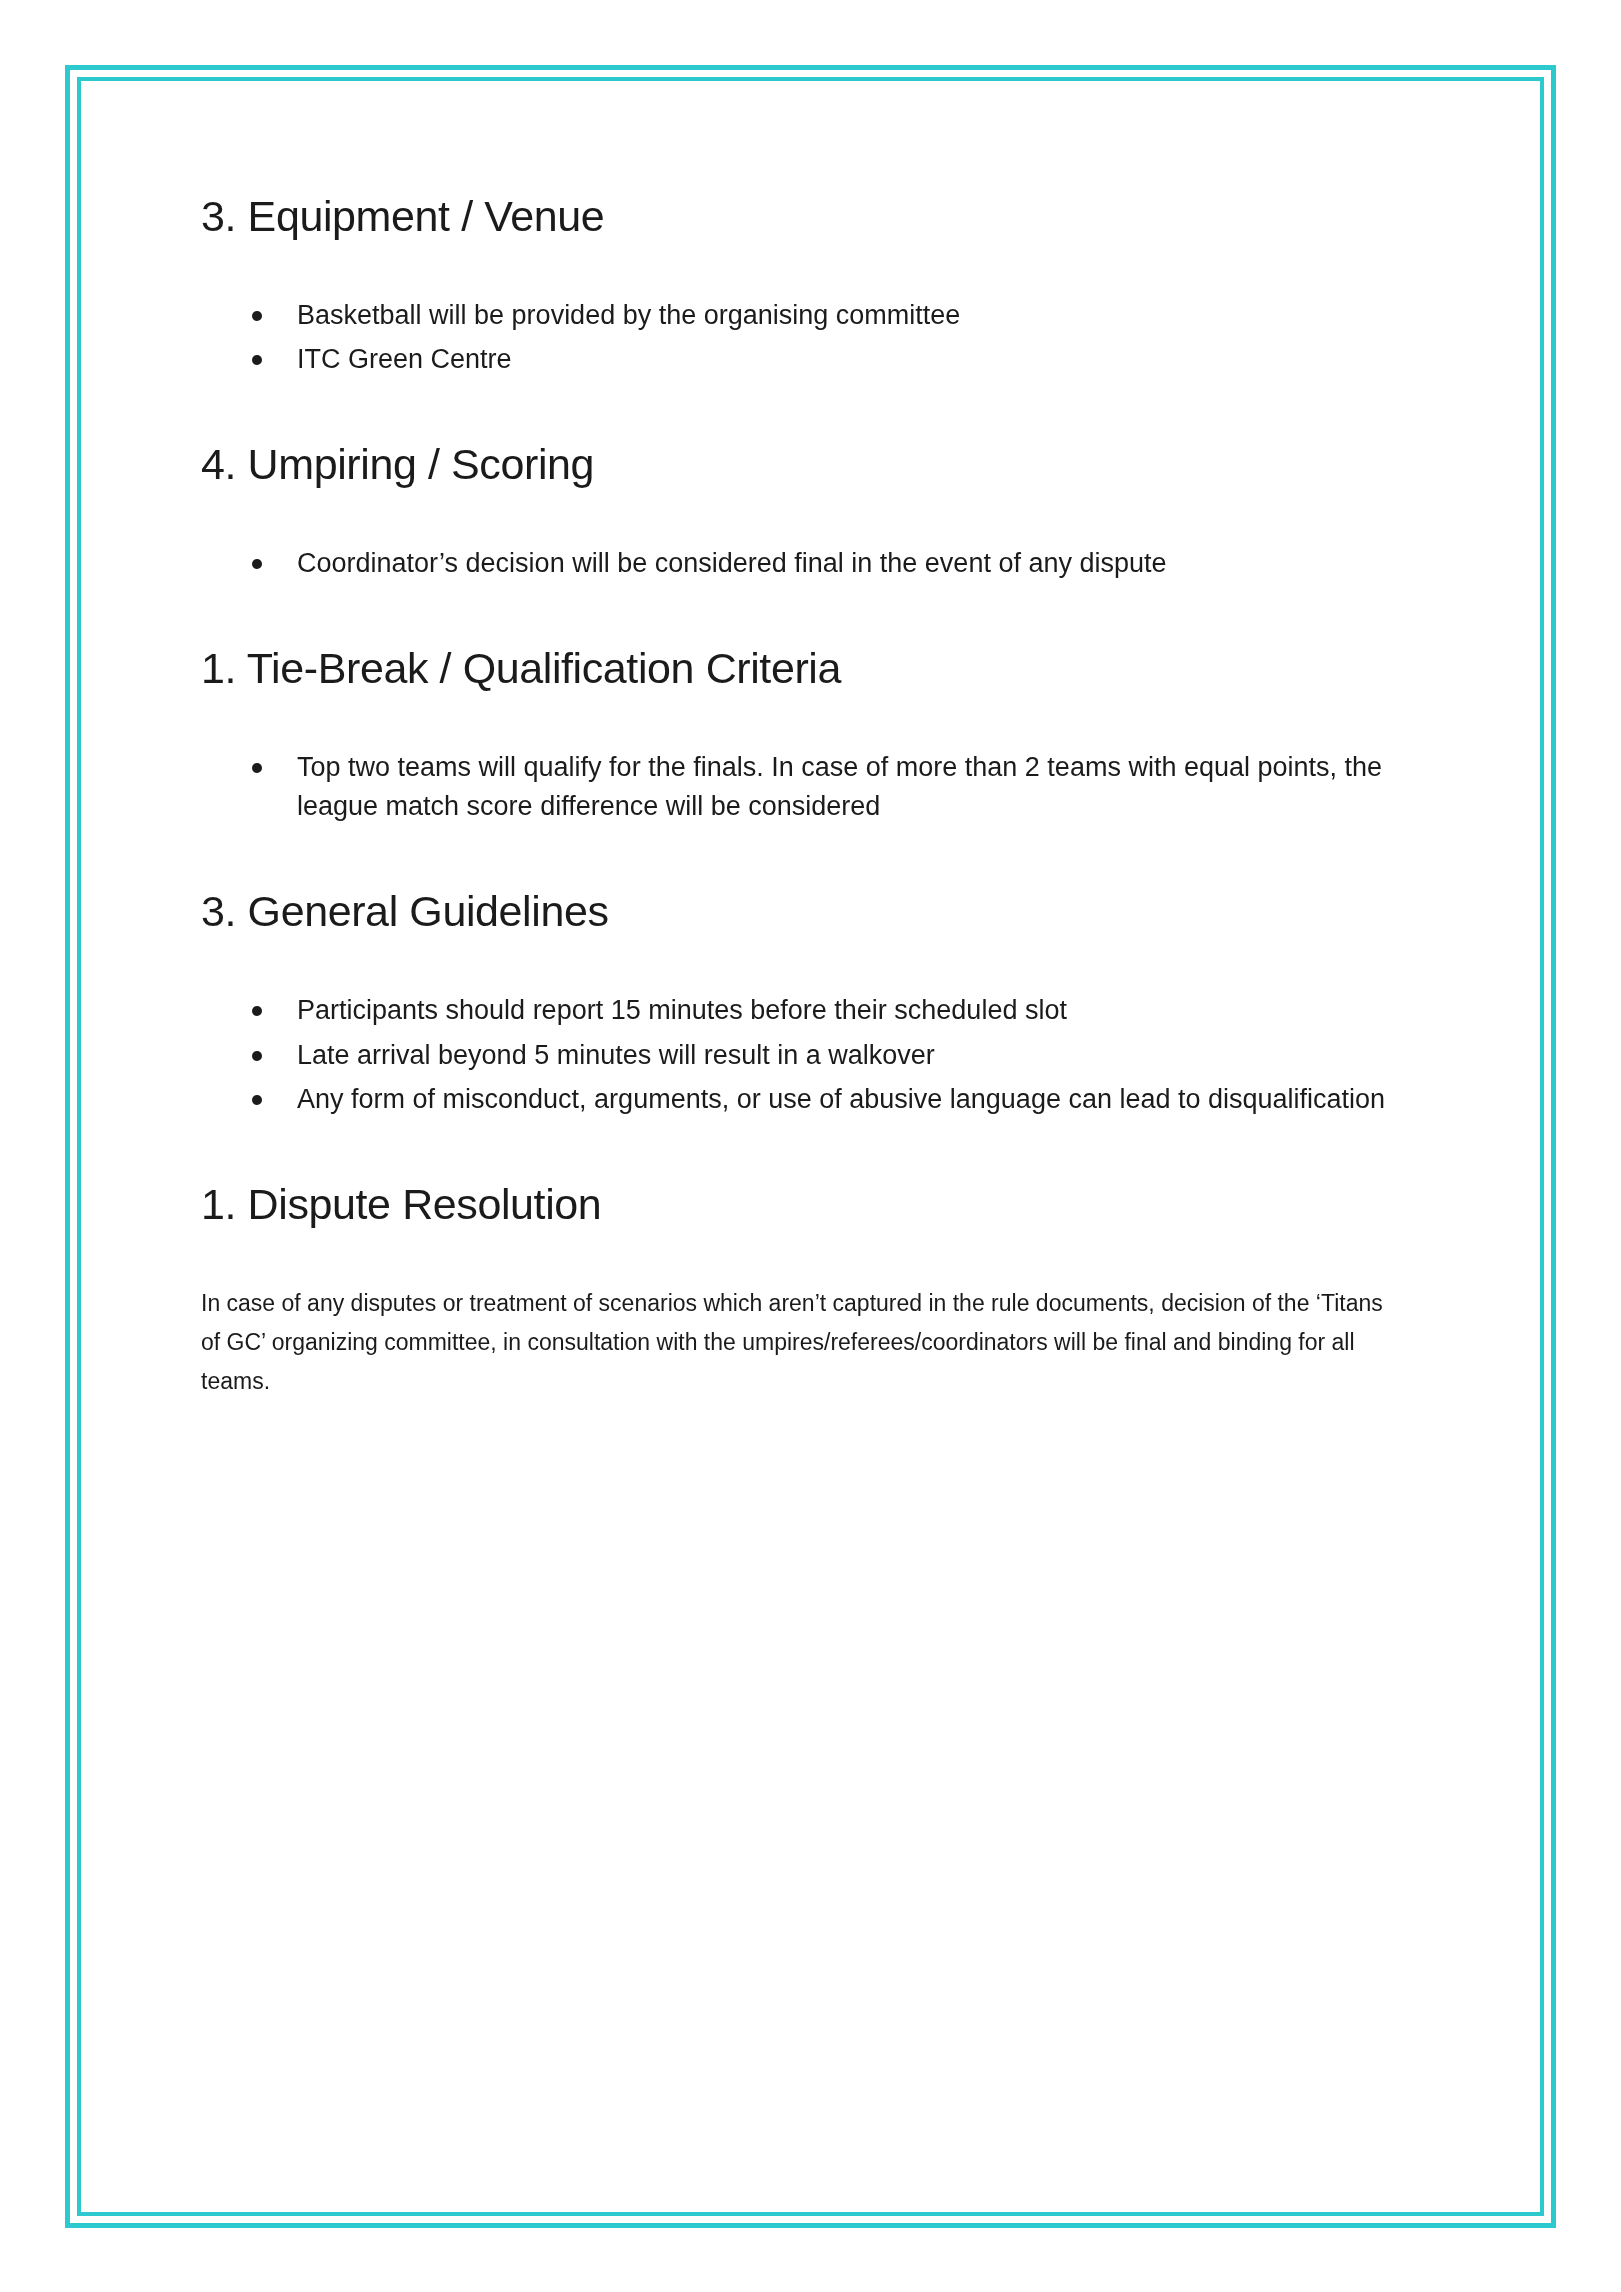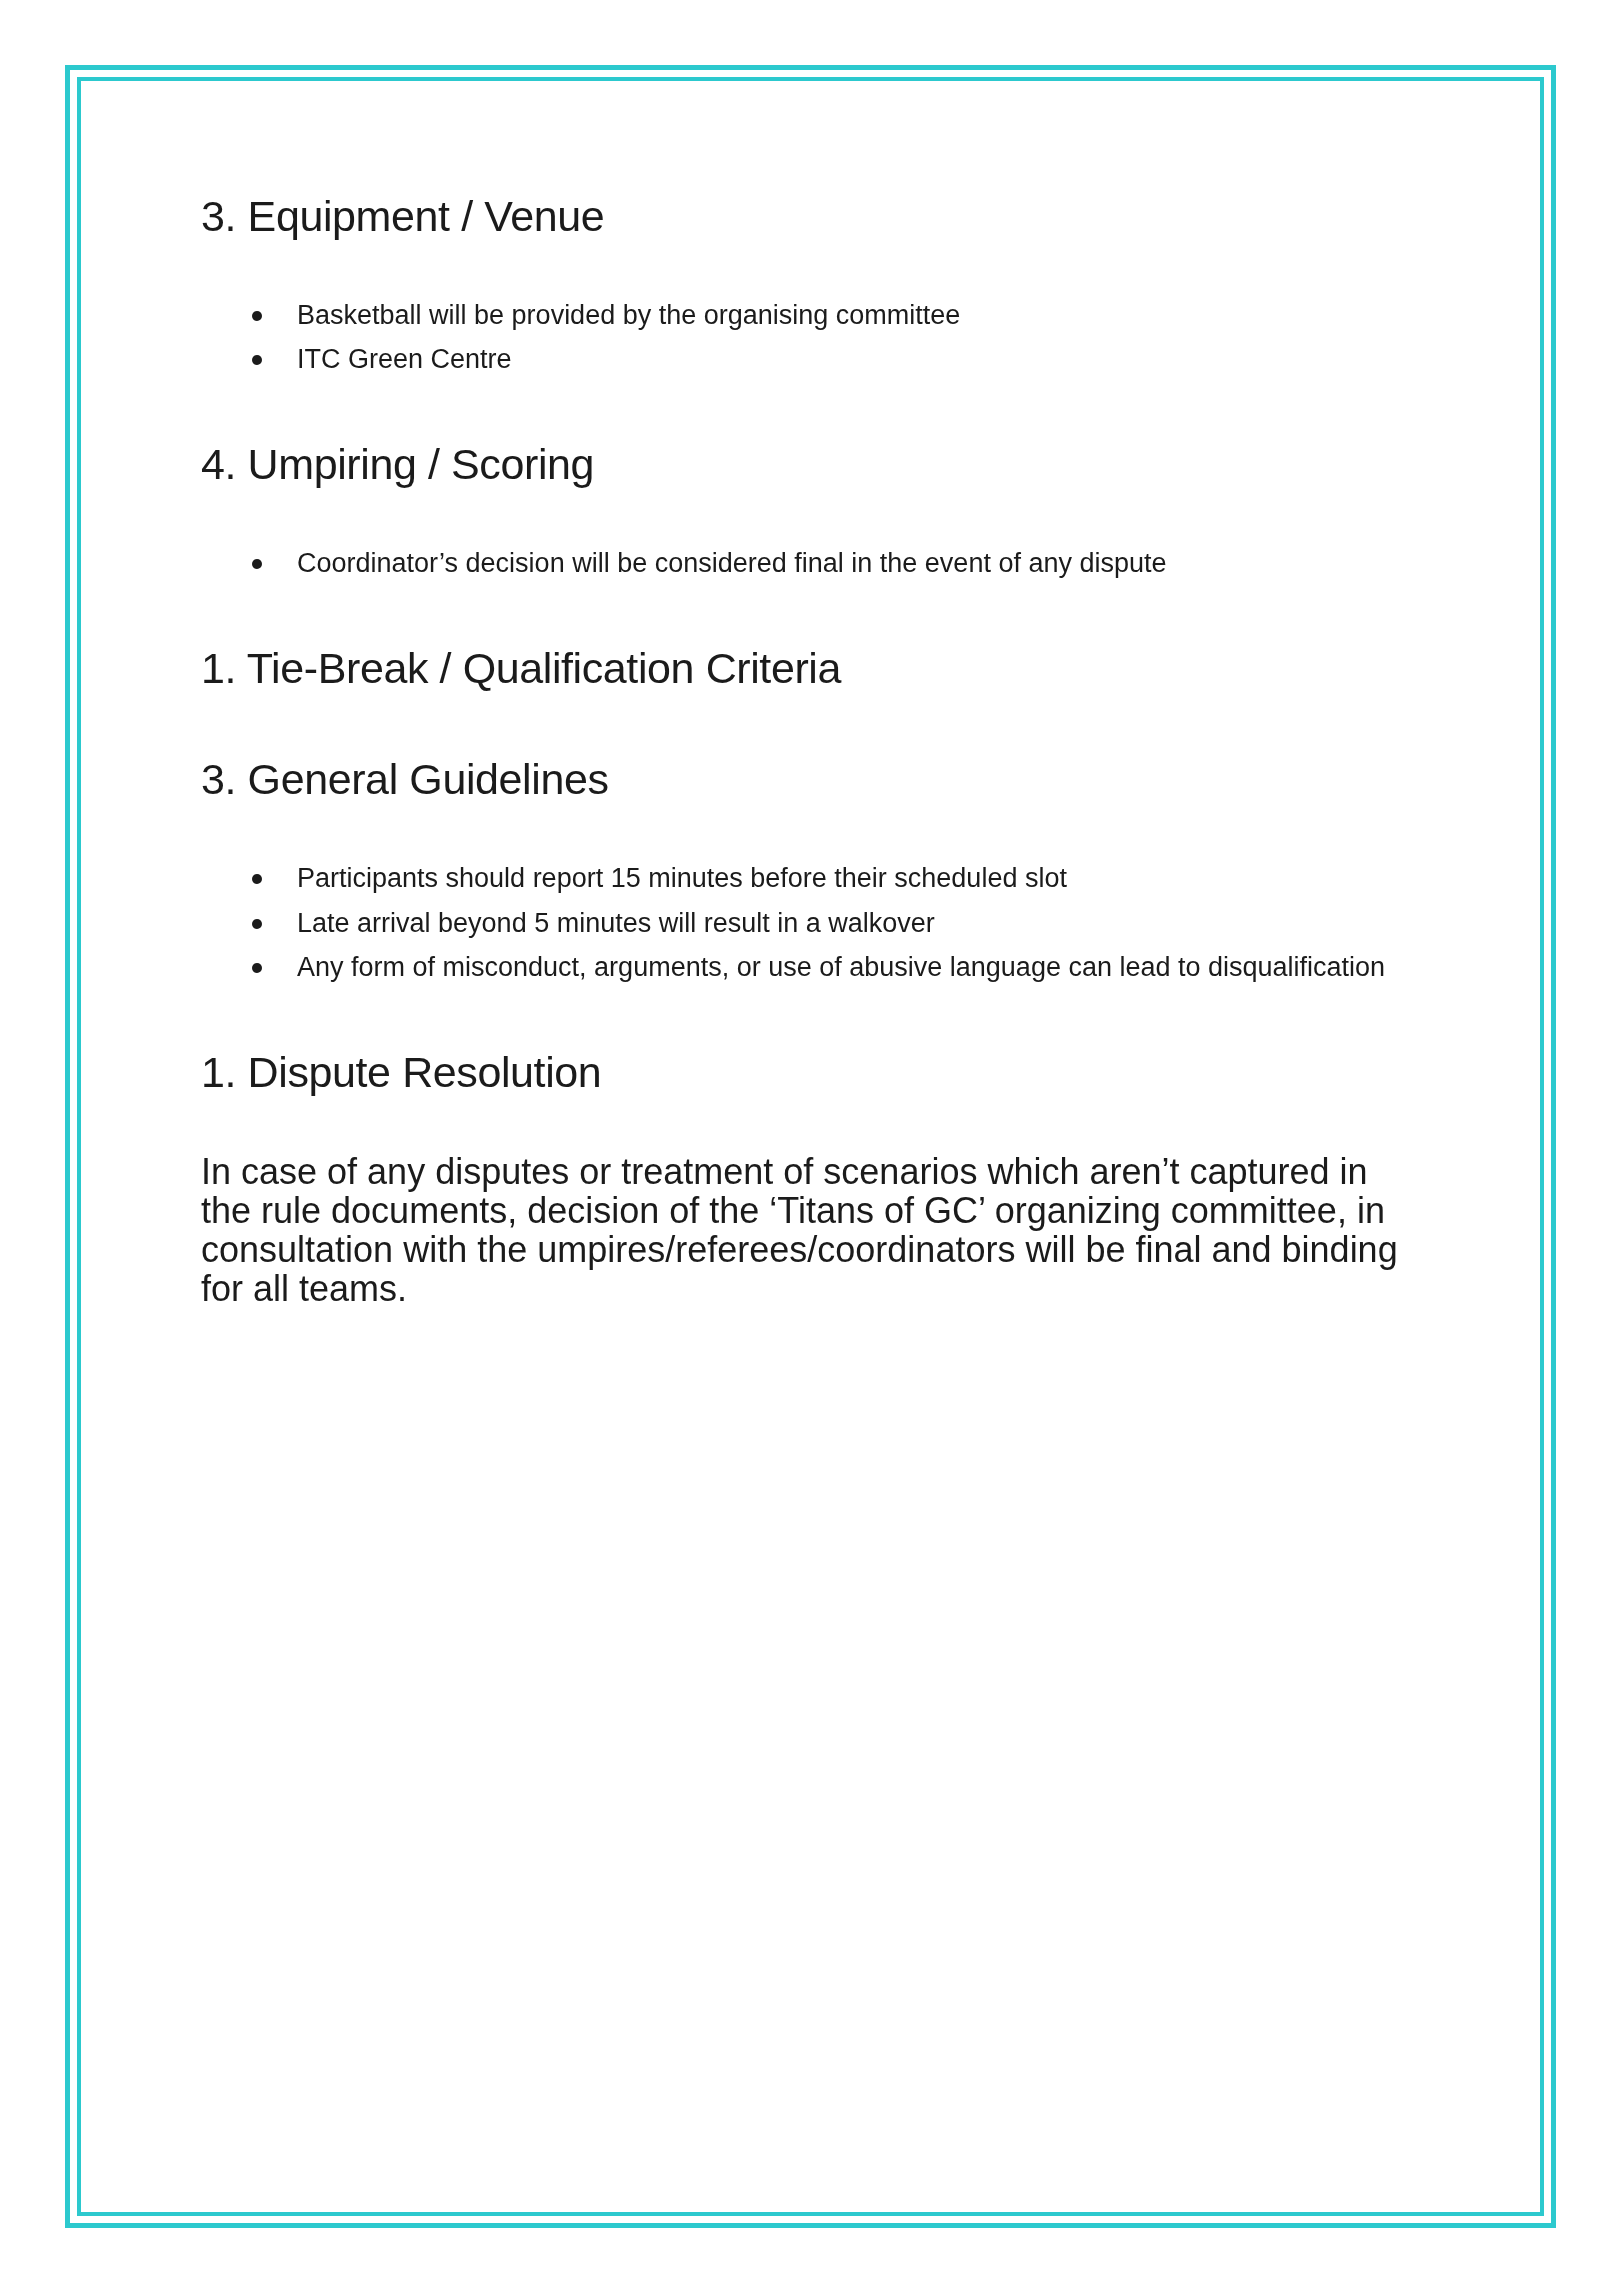--- a/index.html
+++ b/index.html
@@ -66,21 +66,21 @@
     content: "";
     position: absolute;
     left: 51px;
     top: 15px;
     width: 9.9px;
     height: 9.9px;
     border-radius: 50%;
     background: var(--text, #1b1b1b);
   }
   p.body-paragraph {
-    font-size: 36px;
+    font-size: 23px;
     line-height: 39px;
     margin: 0;
     max-width: 1205px;
   }
 </style>
 </head>
 <body style="--accent: #2cc9ce; --text: #1b1b1b; background: rgb(255, 255, 255);">
 
 <div class="page">
 
@@ -100,20 +100,23 @@
 
     <section>
       <h2 class="section-heading">4. Umpiring / Scoring</h2>
       <ul class="bullet-list">
         <li>Coordinator’s decision will be considered final in the event of any dispute</li>
       </ul>
     </section>
 
     <section>
       <h2 class="section-heading">1. Tie-Break / Qualification Criteria</h2>
+      <ul class="bullet-list">
+        <li>Top two teams will qualify for the finals. In case of more than 2 teams with equal points, the league match score difference will be considered</li>
+      </ul>
     </section>
 
     <section>
       <h2 class="section-heading">3. General Guidelines</h2>
       <ul class="bullet-list">
         <li>Participants should report 15 minutes before their scheduled slot</li>
         <li>Late arrival beyond 5 minutes will result in a walkover</li>
         <li>Any form of misconduct, arguments, or use of abusive language can lead to disqualification</li>
       </ul>
     </section>

